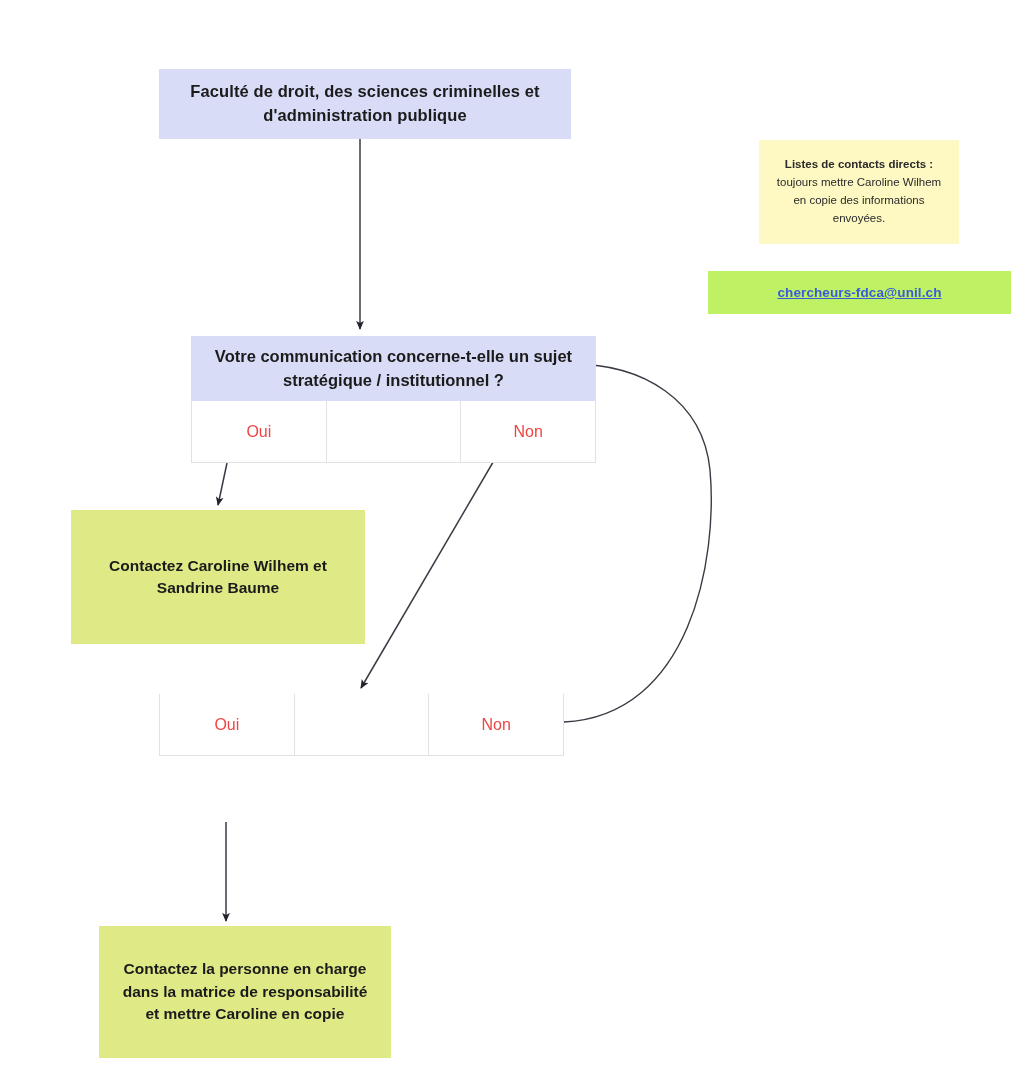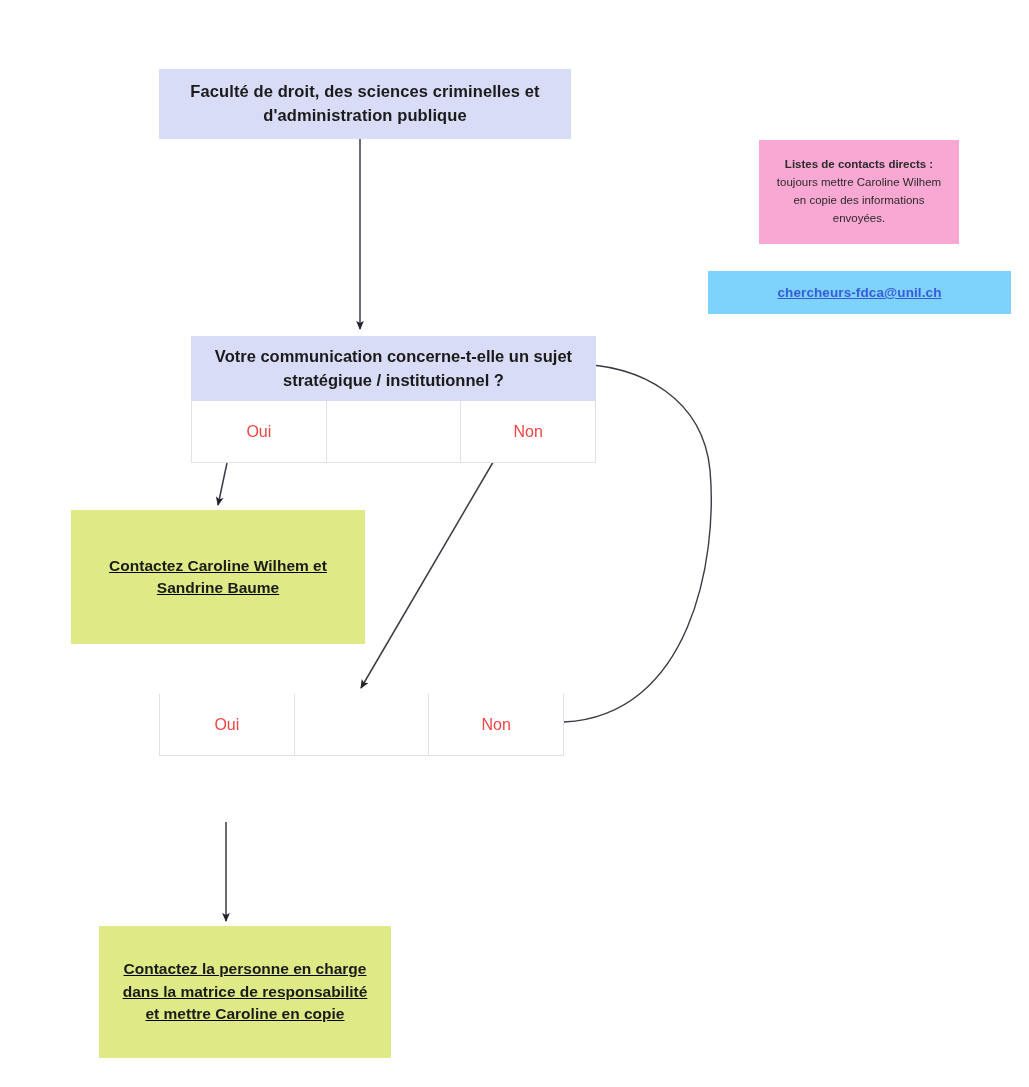--- a/index.html
+++ b/index.html
@@ -73,50 +73,49 @@
 
   #decision-1 { left: 159px; top: 336px; margin-left: 32px; }
   #decision-2 { left: 159px; top: 694px; }
 
   
   .green-box {
     background: #dfea86;
     display: flex; align-items: center; justify-content: center;
     text-align: center;
     padding: 4px 16px;
-    text-decoration: underline;
   }
   .green-box .txt {
     font-size: 15.5px;
     font-weight: bold;
     color: #1b1b1b;
     line-height: 1.45;
   }
   #outcome-1 { left: 71px; top: 510px; width: 294px; height: 134px; }
   #outcome-2 { left: 82px; top: 926px; width: 292px; height: 132px; margin-left: 17px; }
 
   
   #note-box {
     left: 759px; top: 140px; width: 200px; height: 104px;
-    background: #f9a8d4;
+    background: #fef9c3;
     display: flex; align-items: center; justify-content: center;
     text-align: center;
     padding: 0 12px;
   }
   #note-box .inner {
     font-size: 11.5px;
     color: #2a2a2a;
     line-height: 1.55;
   }
   #note-box .inner b { font-weight: bold; }
 
   
   #email-box {
     left: 708px; top: 271px; width: 303px; height: 43px;
-    background: #7dd3fc;
+    background: #bef264;
     display: flex; align-items: center; justify-content: center;
   }
   #email-box .mail {
     font-size: 13.5px;
     font-weight: bold;
     color: #3a5bd9;
     text-decoration: underline;
     letter-spacing: 0.1px;
   }
 

